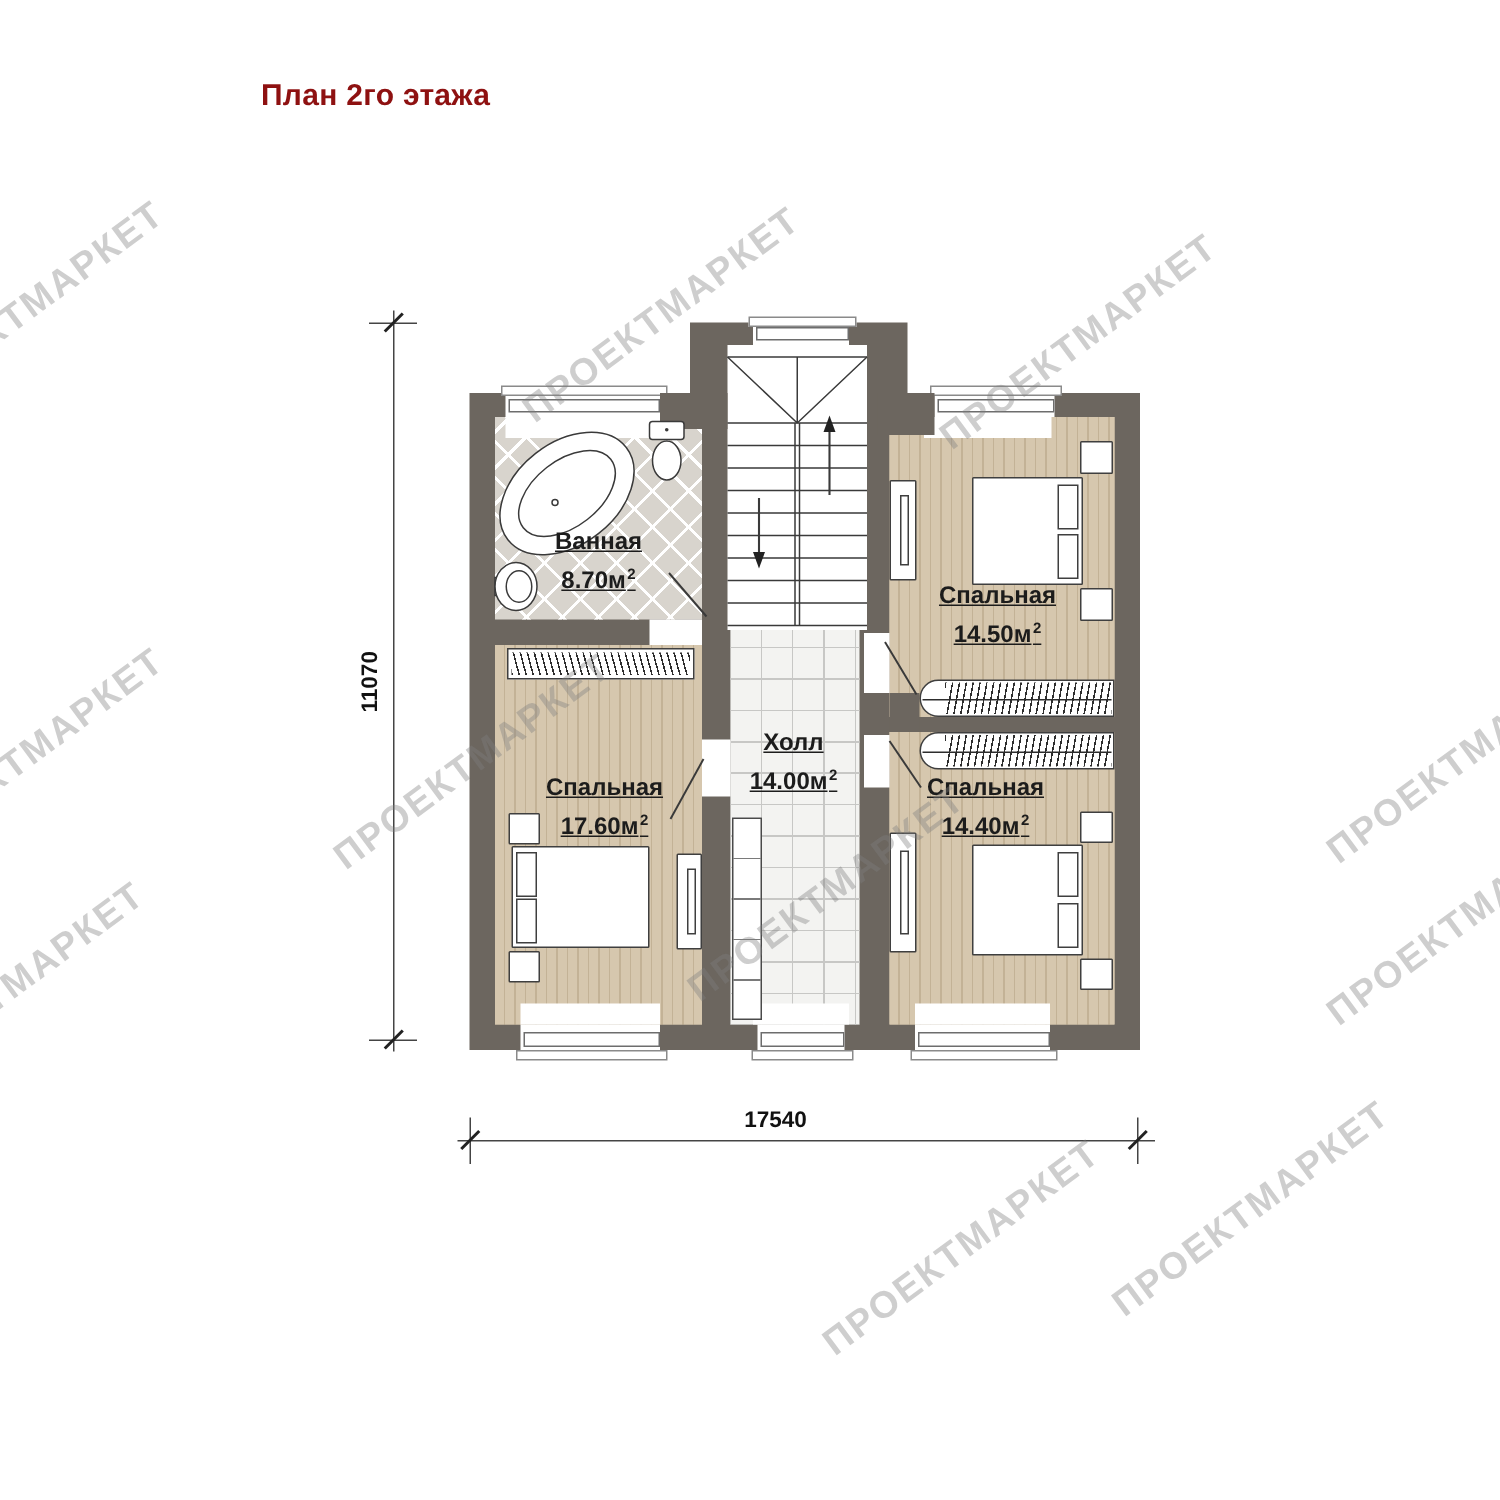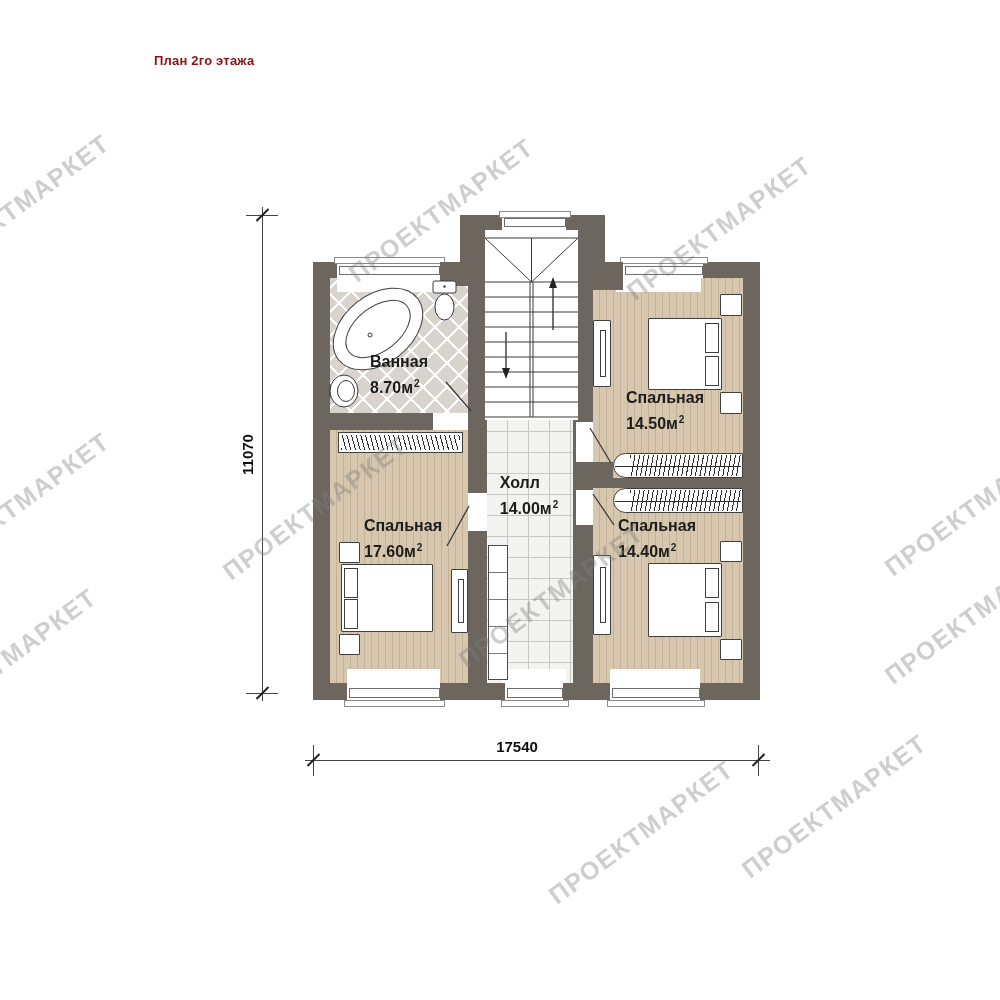--- a/index.html
+++ b/index.html
@@ -1,20 +1,20 @@
 <!DOCTYPE html>
 <html><head>
 <meta charset="utf-8">
 <style>
   html,body{margin:0;padding:0;}
   body{width:1000px;height:1000px;position:relative;background:#ffffff;
        font-family:"Liberation Sans", sans-serif;overflow:hidden;}
 
   
-  .page-title{position:absolute;left:154px;top:53px;font-size:13px;font-weight:bold;
+  .page-title{position:absolute;left:174px;top:53px;font-size:20px;font-weight:bold;
               color:#8e1111;letter-spacing:.2px;}
 
   
   .wm{position:absolute;font-size:25px;font-weight:bold;letter-spacing:1.5px;
       color:rgba(125,125,125,.38);white-space:nowrap;transform:rotate(-36.5deg);
       transform-origin:left center;z-index:30;pointer-events:none;}
 
   
   .plan{position:absolute;left:313px;top:215px;width:447px;height:485px;}
   .abs{position:absolute;}
@@ -38,22 +38,22 @@
   .hatchband{background:#fff;border:1.2px solid #3f3f3f;box-sizing:border-box;}
   .hatchband .h{position:absolute;left:2px;right:2px;top:2px;bottom:2px;
       background:repeating-linear-gradient(75deg,#2d2d2d 0 1px,transparent 1px 4.5px);}
   .closet{background:#fff;border:1.4px solid #3f3f3f;border-radius:13px 0 0 13px;box-sizing:border-box;}
   .closet .h{position:absolute;left:16px;right:1px;top:1px;bottom:1px;
       background:repeating-linear-gradient(100deg,#2d2d2d 0 1px,transparent 1px 4.5px);}
   .closet .rail{position:absolute;left:1px;right:1px;top:50%;height:1px;background:#2d2d2d;}
   .cabinet{background:#fff;border:1.3px solid #4a4a4a;box-sizing:border-box;
       background-image:repeating-linear-gradient(180deg,transparent 0 26px,#7a7a7a 26px 27px);}
 
-  .room-label{position:absolute;transform:translateX(-50%);text-align:left;z-index:7;
-      font-weight:bold;font-size:16px;line-height:22px;color:#1c1c1c;white-space:nowrap;}
+  .room-label{position:absolute;transform:translateX(-50%);text-align:center;z-index:7;
+      font-weight:bold;font-size:16px;line-height:22px;color:#1c1c1c;white-space:nowrap;text-decoration:underline;}
   .room-label sup{font-size:10px;vertical-align:6px;margin-left:1px;}
 
   .z1{z-index:1}.z2{z-index:2}.z3{z-index:3}.z4{z-index:4}.z5{z-index:5}.z6{z-index:6}
 
   
   .dim-line{position:absolute;background:#444;}
   .tick{position:absolute;width:17px;height:2px;background:#222;transform:rotate(-45deg);}
   .dim-text{position:absolute;font-size:15px;font-weight:bold;color:#111;}
   svg{display:block;}
 </style>
@@ -197,21 +197,21 @@
     <div><span>17.60м</span><sup>2</sup></div>
   </div>
   <div class="room-label" style="left:352px;top:172px">
     <div>Спальная</div>
     <div><span>14.50м</span><sup>2</sup></div>
   </div>
   <div class="room-label" style="left:344px;top:300px">
     <div>Спальная</div>
     <div><span>14.40м</span><sup>2</sup></div>
   </div>
-  <div class="room-label" style="left:216px;top:257px">
+  <div class="room-label" style="left:216px;top:270px">
     <div>Холл</div>
     <div><span>14.00м</span><sup>2</sup></div>
   </div>
 </div>
 
 <div class="dim-line" style="left:262px;top:207px;width:1px;height:494px"></div>
 <div class="dim-line" style="left:246px;top:215px;width:32px;height:1px"></div>
 <div class="dim-line" style="left:246px;top:693px;width:32px;height:1px"></div>
 <div class="tick" style="left:254px;top:214px"></div>
 <div class="tick" style="left:254px;top:692px"></div>

